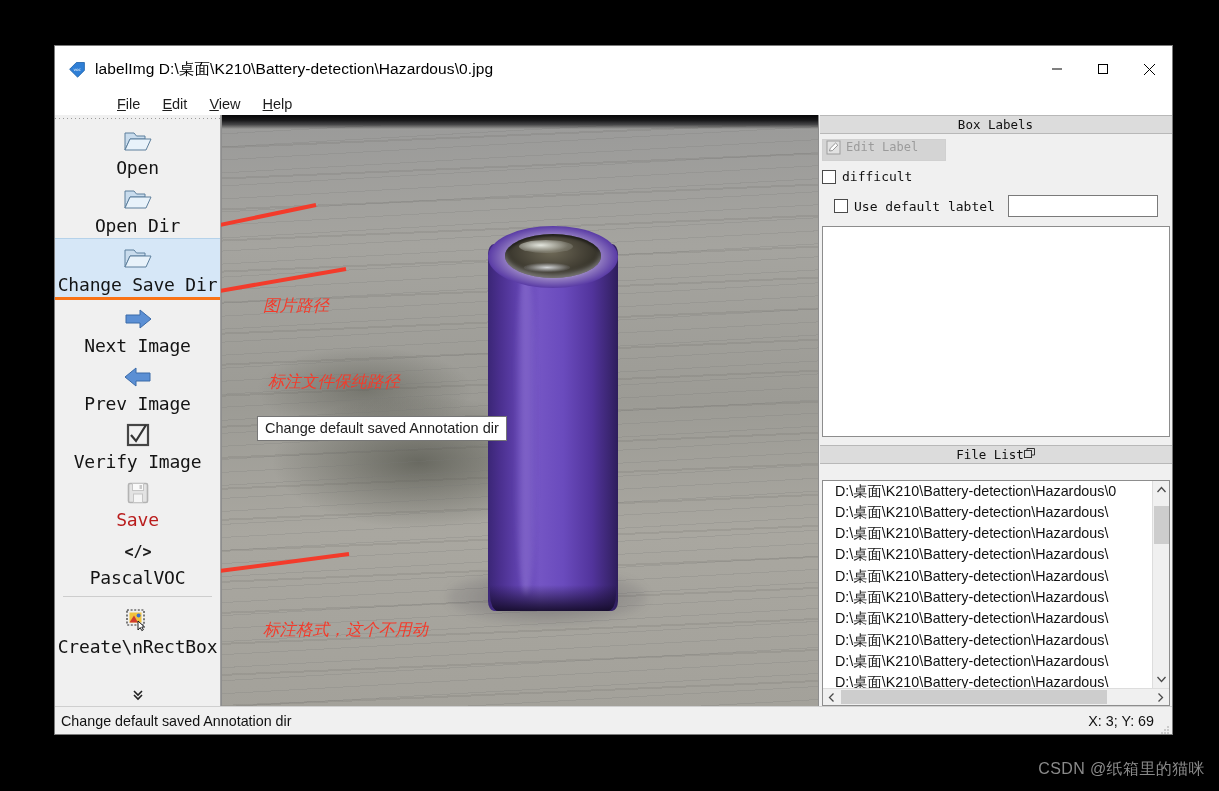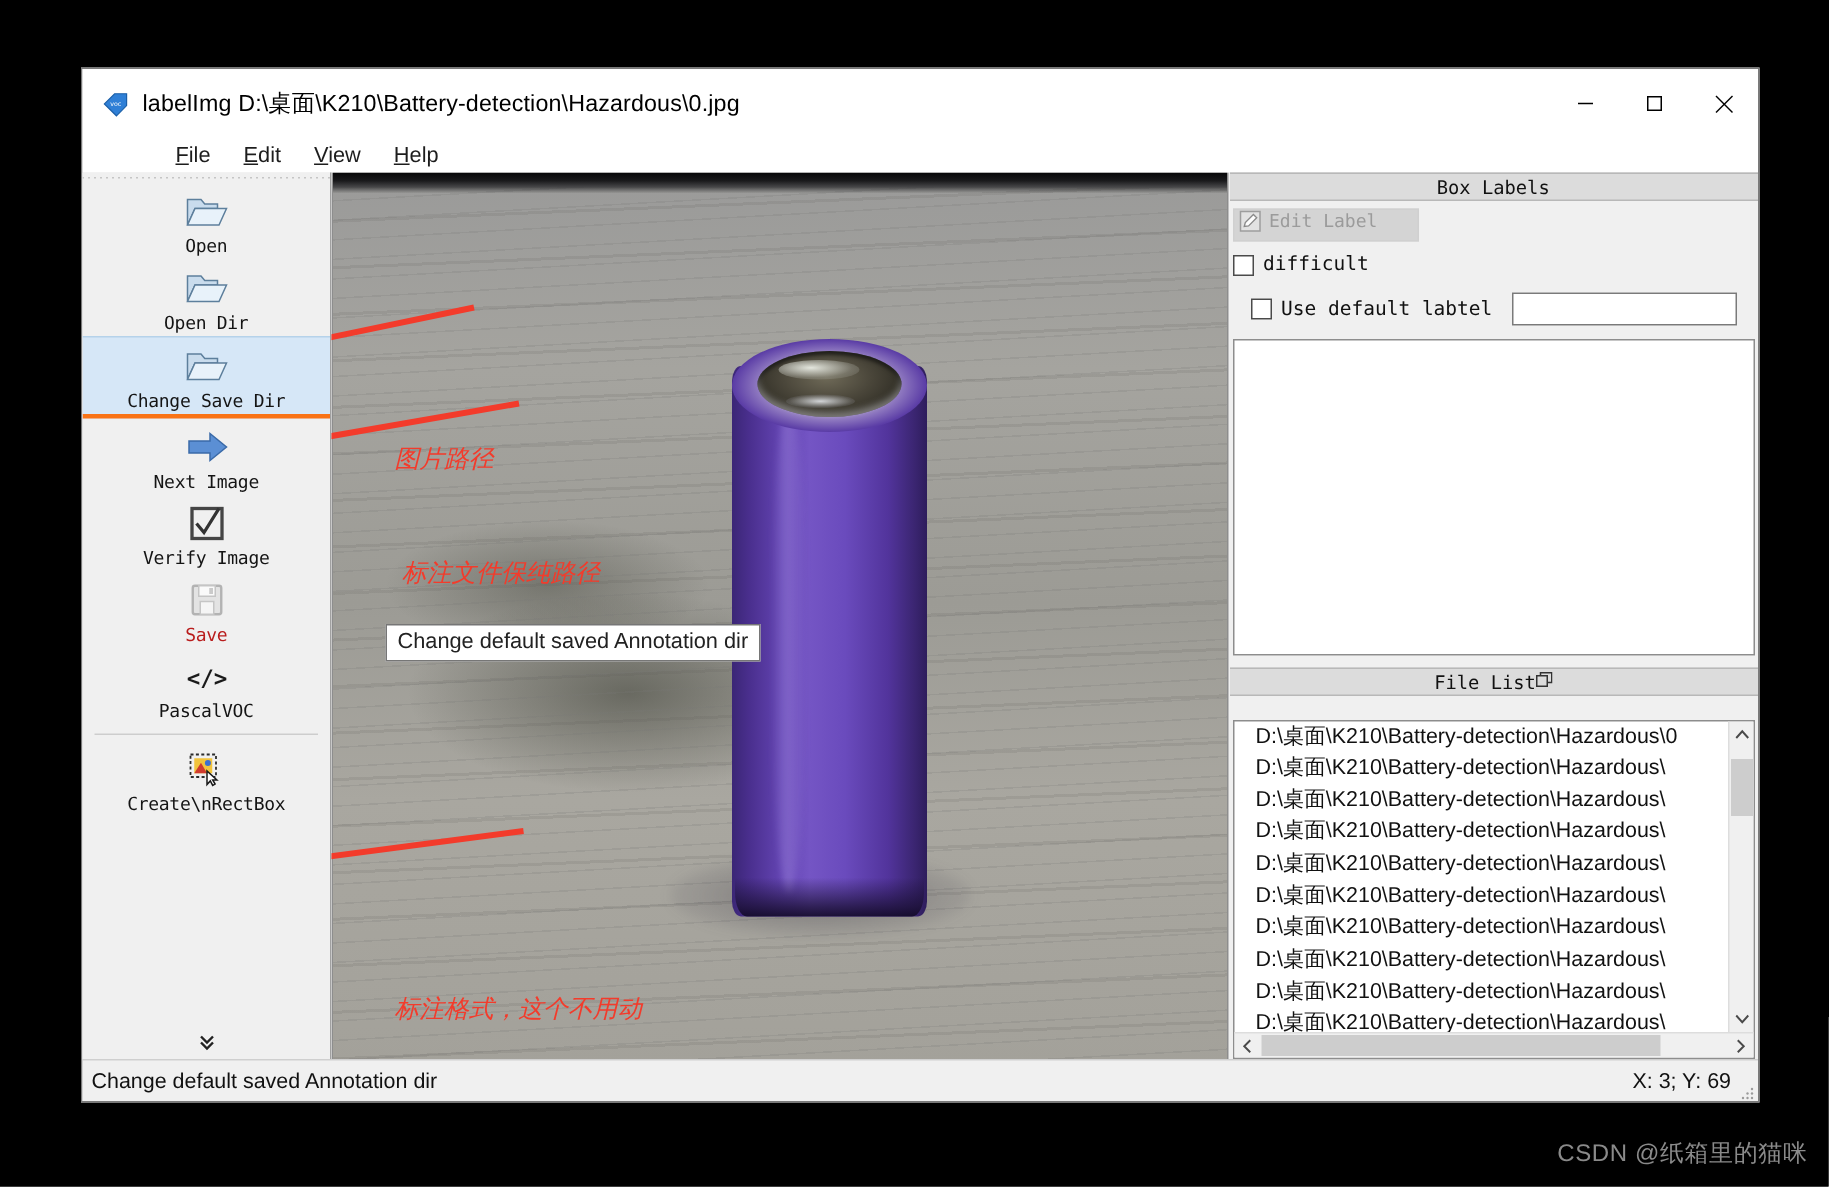--- a/index.html
+++ b/index.html
@@ -113,21 +113,21 @@
     background: #d6e7f7;
     border-top: 1px solid #b5d2ea;
     border-bottom: 3px solid #f97316;
   }
   .tool-ico {
     height: 30px;
     display: flex; align-items: center; justify-content: center;
   }
   .tool-lbl {
     font-family: "DejaVu Sans Mono", "Liberation Mono", monospace;
-    font-size: 12px;
+    font-size: 18px;
     color: #141414;
     margin-top: 1px;
     white-space: nowrap;
     letter-spacing: -0.2px;
   }
   .tool.disabled .tool-lbl { color: #b91c1c; }
   .tool-sep {
     height: 1px;
     background: #cdcdcd;
     margin: 6px 8px 4px 8px;
@@ -376,21 +376,22 @@
   }
   #file-list-inner {
     flex: 1 1 auto;
     display: flex;
     min-height: 0;
     overflow: hidden;
   }
   #file-items {
     flex: 1 1 auto;
     overflow: hidden;
-    padding-left: 14px;
+    padding-left: 2px;
+    margin-left: 10px;
   }
   .file-item {
     height: 21.3px;
     line-height: 21.3px;
     font-size: 14.3px;
     color: #111;
     white-space: nowrap;
     overflow: hidden;
   }
   #file-vscroll {
@@ -545,20 +546,28 @@
 
       <div class="tool">
         <span class="tool-ico">
           <svg width="32" height="26" viewBox="0 0 32 26">
             <path d="M4 9 L18 9 L18 4 L29 13 L18 22 L18 17 L4 17 Z" fill="#5b8fd4" stroke="#3a6aa8" stroke-width="1"></path>
           </svg>
         </span>
         <span class="tool-lbl">Next Image</span>
       </div>
 
+      <div class="tool">
+        <span class="tool-ico">
+          <svg width="32" height="26" viewBox="0 0 32 26">
+            <path d="M28 9 L14 9 L14 4 L3 13 L14 22 L14 17 L28 17 Z" fill="#5b8fd4" stroke="#3a6aa8" stroke-width="1"></path>
+          </svg>
+        </span>
+        <span class="tool-lbl">Prev Image</span>
+      </div>
 
       <div class="tool">
         <span class="tool-ico">
           <svg width="26" height="26" viewBox="0 0 26 26">
             <rect x="3" y="3" width="20" height="20" fill="none" stroke="#454545" stroke-width="2.2"></rect>
             <path d="M6 13 L11 19 L21 3" fill="none" stroke="#333" stroke-width="2.2"></path>
           </svg>
         </span>
         <span class="tool-lbl">Verify Image</span>
       </div>
@@ -633,21 +642,21 @@
       <svg class="arrow" style="left:-55px; top:150px; width:190px; height:42px;">
         <line x1="180" y1="4" x2="30" y2="30" stroke="#f33b2b" stroke-width="4"></line>
         <path d="M4 35 L34 21 L31 35 Z" fill="#f33b2b"></path>
       </svg>
       <div class="anno" style="left:47px; top:256px;">标注文件保纯路径</div>
 
       <svg class="arrow" style="left:-55px; top:437px; width:190px; height:36px;">
         <line x1="183" y1="2" x2="30" y2="22" stroke="#f33b2b" stroke-width="4"></line>
         <path d="M4 26 L34 14 L32 27 Z" fill="#f33b2b"></path>
       </svg>
-      <div class="anno" style="left:42px; top:547px;">标注格式，这个不用动</div>
+      <div class="anno" style="left:42px; top:504px;">标注格式，这个不用动</div>
     </div>
 
     <div id="tooltip">Change default saved Annotation dir</div>
 
     <div id="dock">
 
       <div id="box-labels-pane">
         <div class="dock-title">
           <span>Box Labels</span>
         </div>

